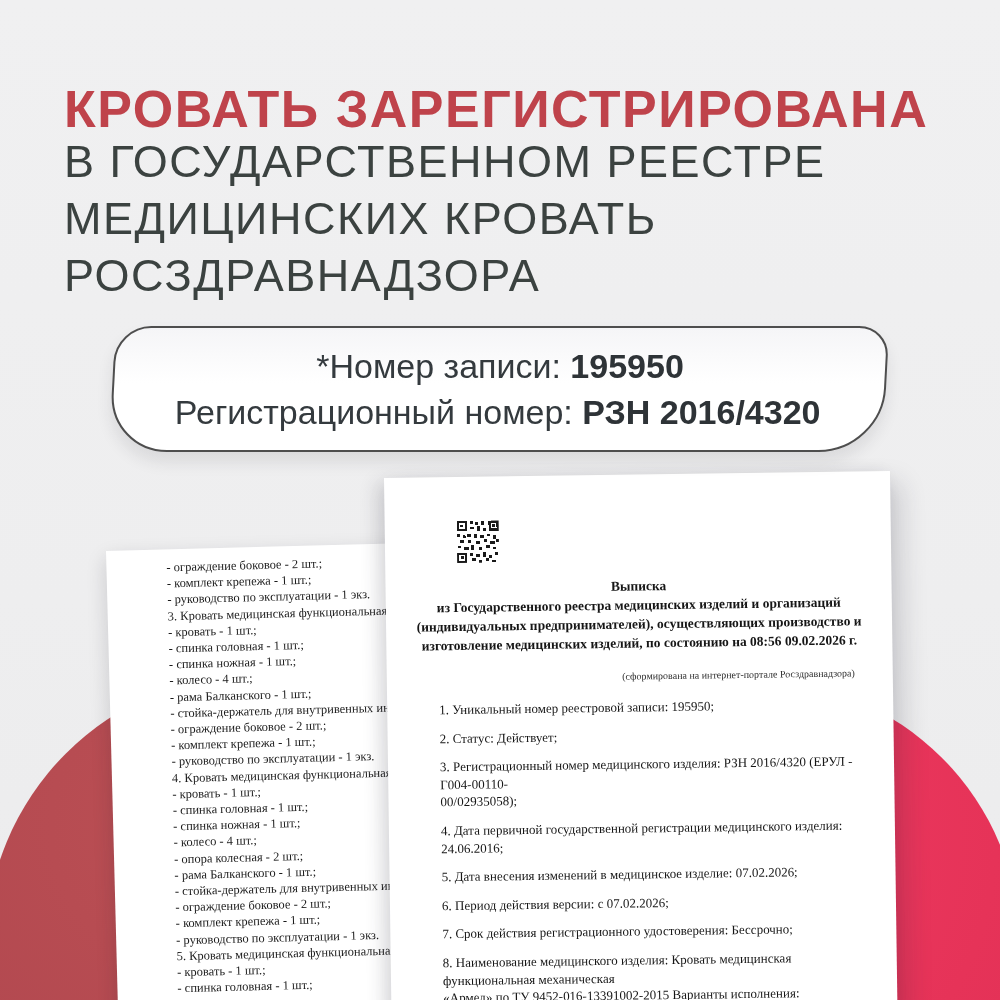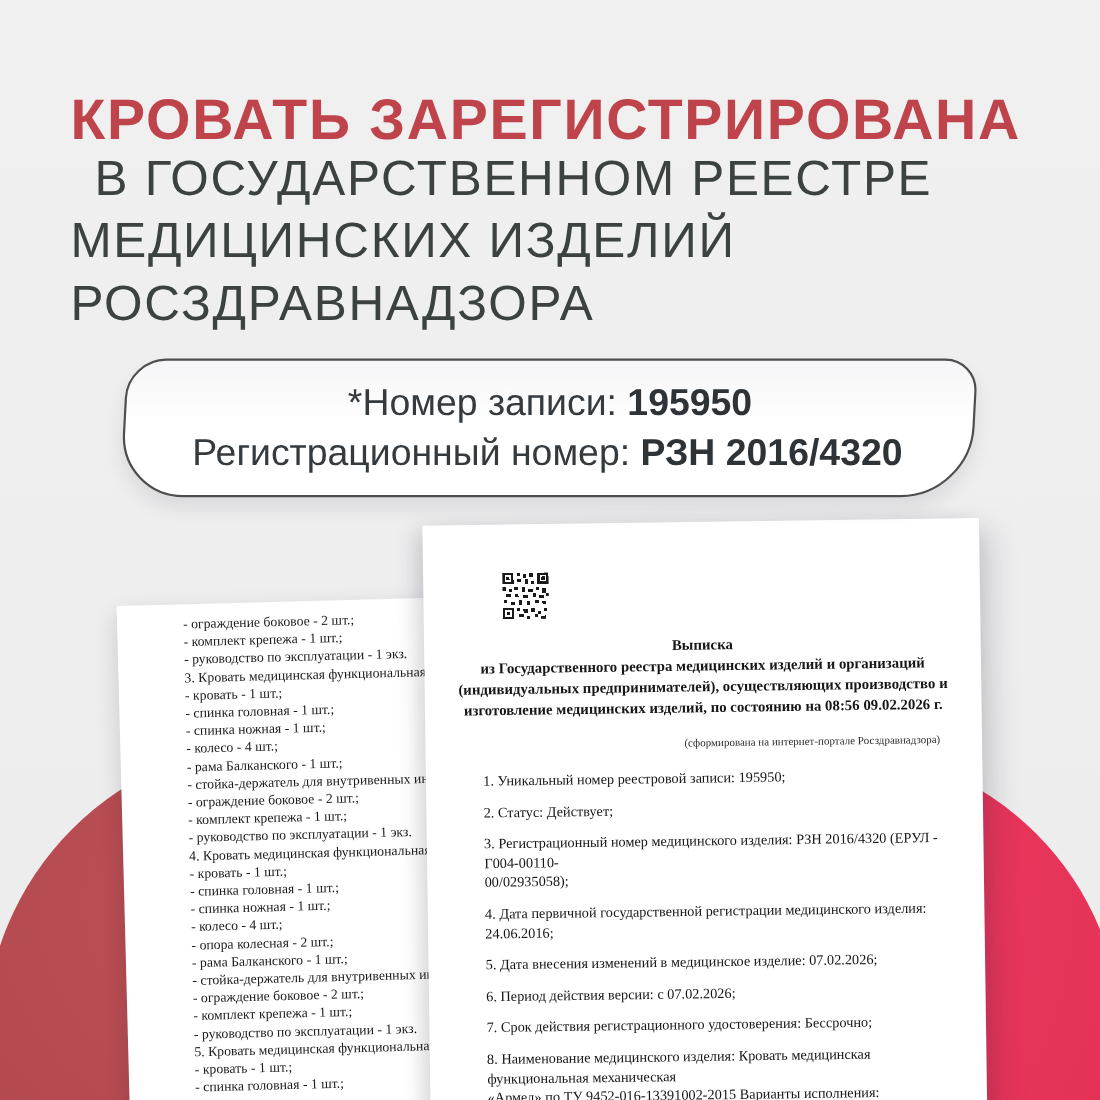--- a/index.html
+++ b/index.html
@@ -11,21 +11,21 @@
   
   .circle-left{left:-14px;top:674px;width:544px;height:544px;border-radius:50%;
     background:radial-gradient(circle at 38% 28%,#bb4f54 0%,#b34950 55%,#ad444b 100%);z-index:1;}
   .circle-right{left:488px;top:680px;width:532px;height:532px;border-radius:50%;
     background:radial-gradient(circle at 40% 30%,#ee3a62 0%,#e63358 60%,#de2f55 100%);z-index:1;}
 
   
   .headline-line{left:64px;white-space:nowrap;z-index:5;}
   .hl-red{top:79px;font-size:52px;font-weight:700;letter-spacing:1.5px;color:#bf434b;}
   .hl-dark{font-size:45px;font-weight:300;letter-spacing:1.5px;color:#3b4240;}
-  .hl2{top:136px;margin-left:22px;} .hl3{top:193px;} .hl4{top:250px;text-align:center;}
+  .hl2{top:136px;} .hl3{top:193px;} .hl4{top:250px;text-align:center;}
 
   
   .info-box{left:112px;top:326px;width:770px;height:122px;z-index:5;
     background:linear-gradient(180deg,#f5f5f7 0%,#ffffff 45%);
     border:2px solid #4e4e4e;border-radius:36px 30px 64px 58px;
     transform:skewX(-3deg);
     box-shadow:0 10px 16px rgba(40,40,50,0.10);
     display:flex;flex-direction:column;justify-content:center;align-items:center;gap:4px;}
   .info-line{transform:skewX(3deg);font-size:34px;color:#343a3e;white-space:nowrap;line-height:42px;}
   .info-line b{font-weight:700;color:#2e3337;}
@@ -52,21 +52,21 @@
   .doc-item:nth-child(n+8){margin-bottom:3px;}
 </style>
 </head>
 <body>
 
 <div class="abs circle-left"></div>
 <div class="abs circle-right"></div>
 
 <div class="abs headline-line hl-red">КРОВАТЬ ЗАРЕГИСТРИРОВАНА</div>
 <div class="abs headline-line hl-dark hl2">В ГОСУДАРСТВЕННОМ РЕЕСТРЕ</div>
-<div class="abs headline-line hl-dark hl3">МЕДИЦИНСКИХ ИЗДЕЛИЙ</div>
+<div class="abs headline-line hl-dark hl3">МЕДИЦИНСКИХ КРОВАТЬ</div>
 <div class="abs headline-line hl-dark hl4">РОСЗДРАВНАДЗОРА</div>
 
 <div class="abs info-box">
   <div class="info-line"><span>*Номер записи: </span><b>195950</b></div>
   <div class="info-line"><span>Регистрационный номер: </span><b>РЗН 2016/4320</b></div>
 </div>
 
 <div class="abs doc doc-back">
   <div>
       <div class="doc-line">- ограждение боковое - 2 шт.;</div>

